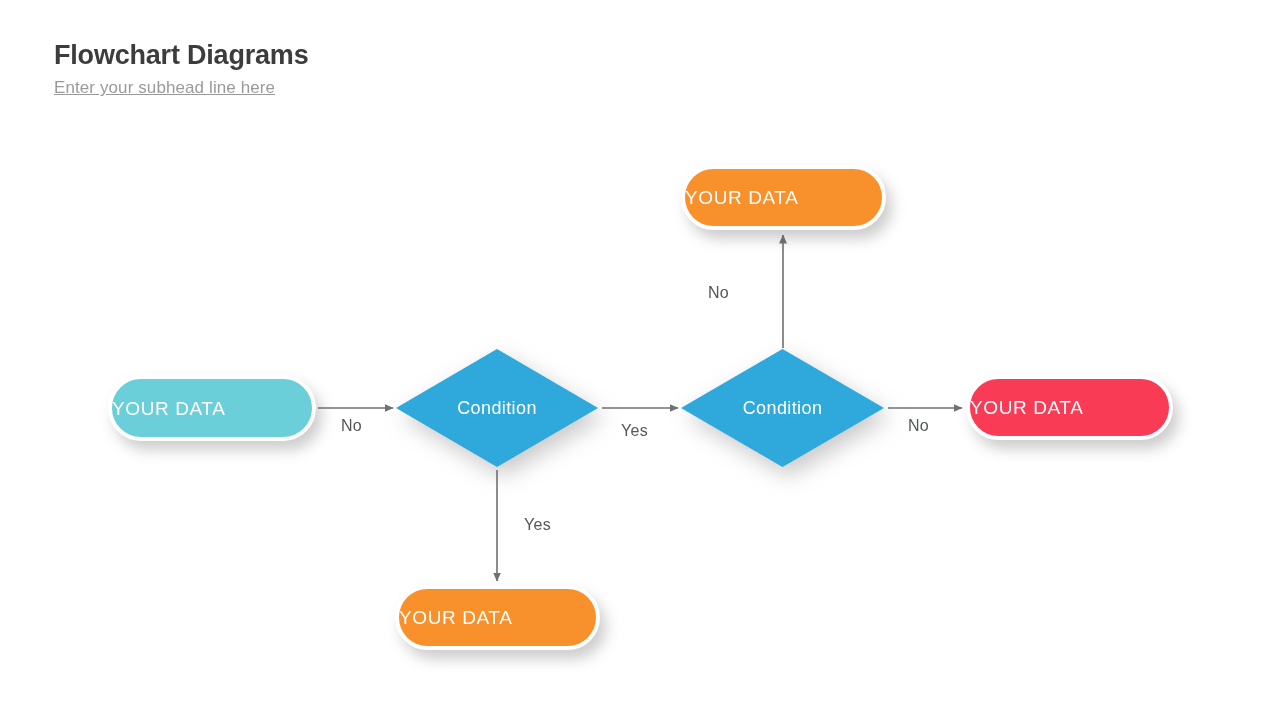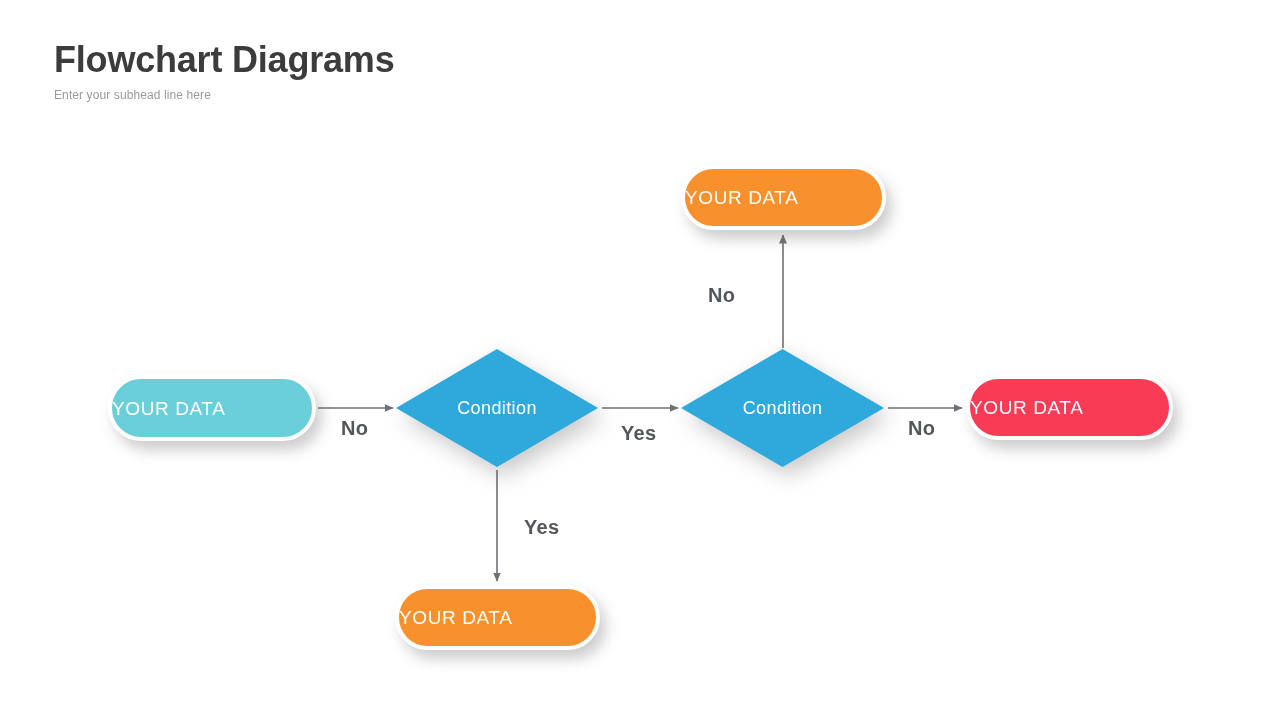--- a/index.html
+++ b/index.html
@@ -18,35 +18,36 @@
   }
 
   
   .header {
     position: absolute;
     left: 54px;
     top: 40px;
     width: 700px;
   }
   .page-title {
-    font-size: 36px;
+    font-size: 27px;
     font-weight: bold;
     color: #3c3c3c;
     letter-spacing: -0.2px;
     line-height: 1.12;
     margin: 0;
     white-space: nowrap;
   }
   .page-subhead {
-    font-size: 12px;
+    font-size: 17px;
     font-weight: normal;
     color: #9a9a9a;
     letter-spacing: 0.1px;
     margin: 8px 0 0 0;
     white-space: nowrap;
+    text-decoration: underline;
   }
 
   
   .canvas {
     position: absolute;
     left: 0;
     top: 0;
     width: 1280px;
     height: 720px;
   }
@@ -102,22 +103,22 @@
     font-size: 18px;
     letter-spacing: 0.4px;
     white-space: nowrap;
     pointer-events: none;
   }
 
   
   .edge-label {
     position: absolute;
     color: #53565a;
-    font-size: 20px;
-    font-weight: bold;
+    font-size: 16px;
+    font-weight: normal;
     letter-spacing: 0.3px;
     white-space: nowrap;
     line-height: 1;
   }
 </style>
 </head>
 <body>
 
 <div class="header">
   <div class="page-title">Flowchart Diagrams</div>

